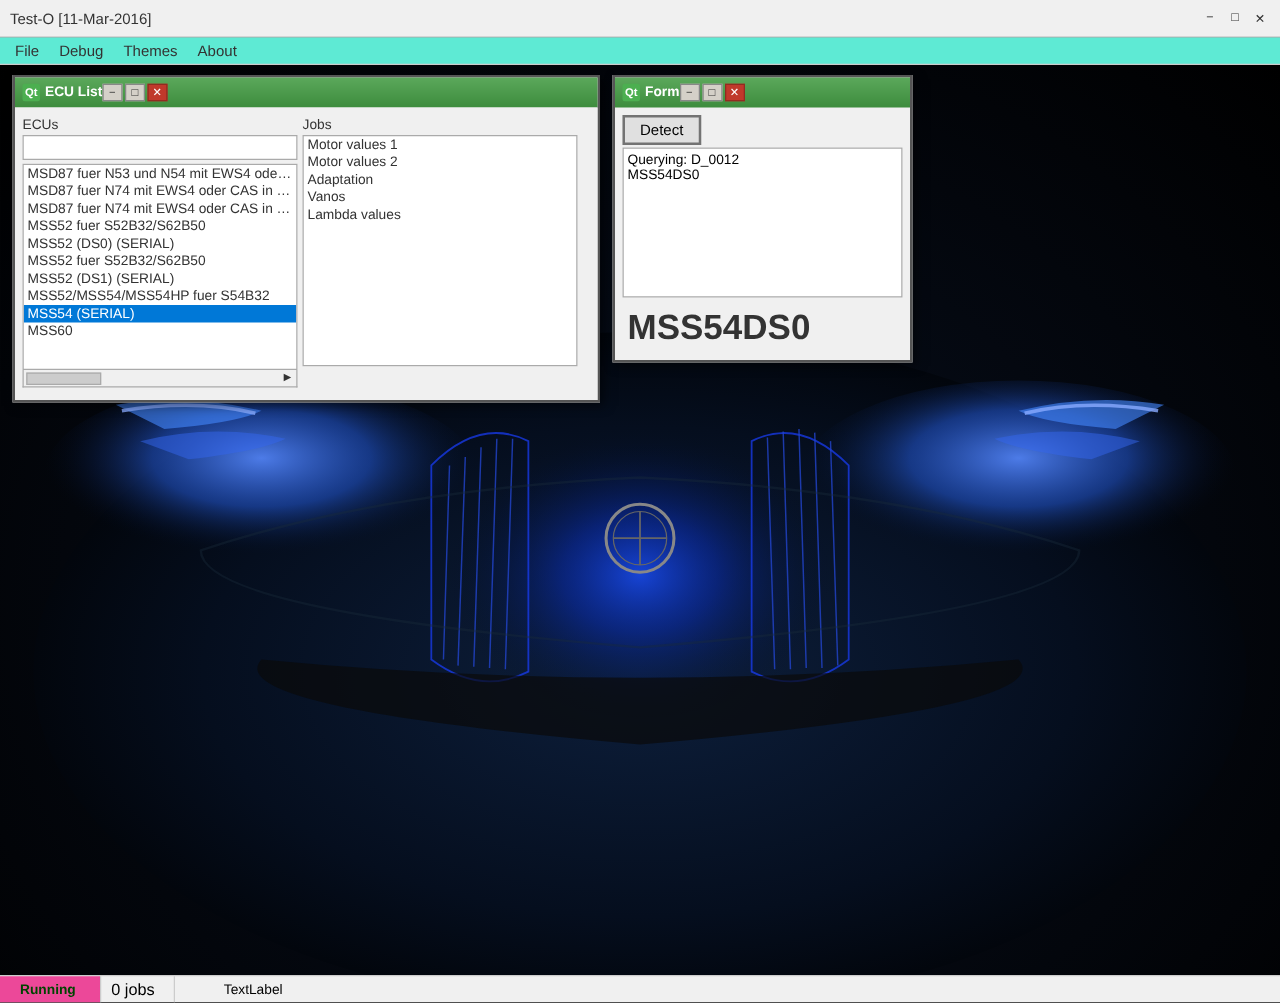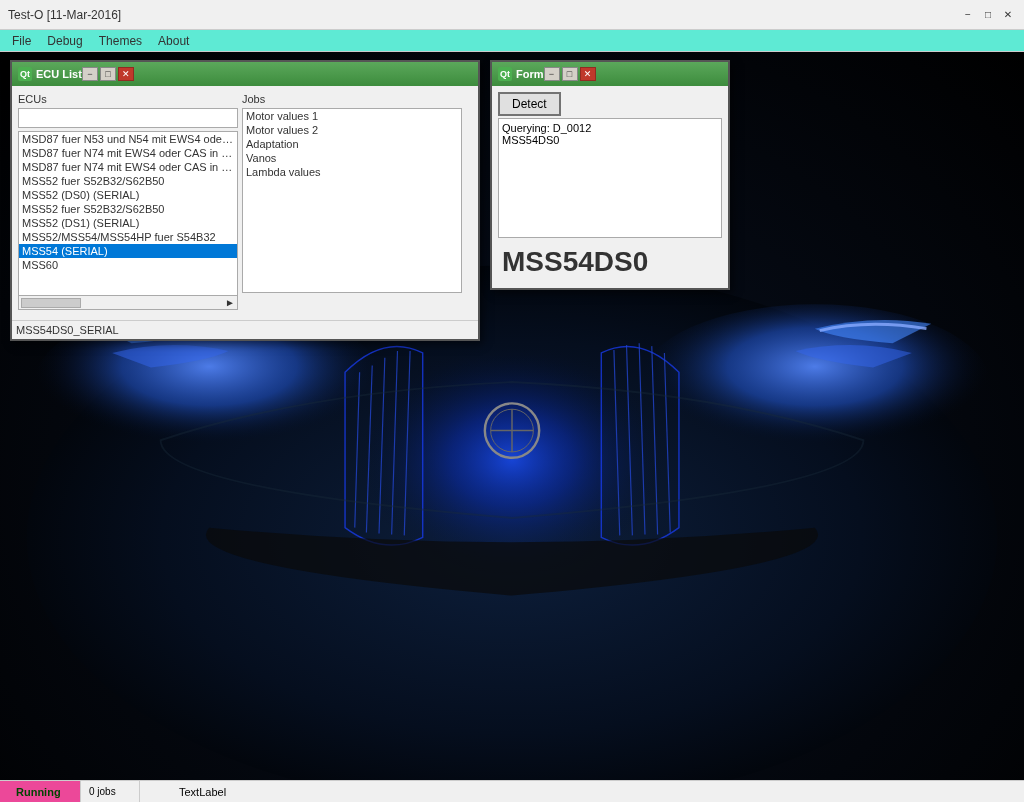--- a/index.html
+++ b/index.html
@@ -293,21 +293,21 @@
       font-weight: bold;
       font-size: 11px;
       padding: 2px 16px;
       height: 100%;
       display: flex;
       align-items: center;
       min-width: 80px;
     }
     #status-jobs {
       padding: 2px 8px;
-      font-size: 10px;
+      font-size: 13px;
       border-left: 1px solid #ccc;
       border-right: 1px solid #ccc;
       height: 100%;
       display: flex;
       align-items: center;
       min-width: 60px;
     }
     #status-label {
       padding: 2px 8px;
       font-size: 11px;
@@ -457,21 +457,20 @@
         <div id="jobs-listbox" class="list-box">
             <div class="list-item">Motor values 1</div>
             <div class="list-item">Motor values 2</div>
             <div class="list-item">Adaptation</div>
             <div class="list-item">Vanos</div>
             <div class="list-item">Lambda values</div>
           </div>
       </div>
     </div>
   </div>
-  <div id="ecu-status">MSS54DS0_SERIAL</div>
 </div>
 
 <div id="form-window">
   <div class="window-titlebar">
     <div class="window-titlebar-left">
       <div class="qt-icon">Qt</div>
       <span class="window-title-text">Form</span>
     </div>
     <div class="window-controls">
       <div class="wc-btn">−</div>

